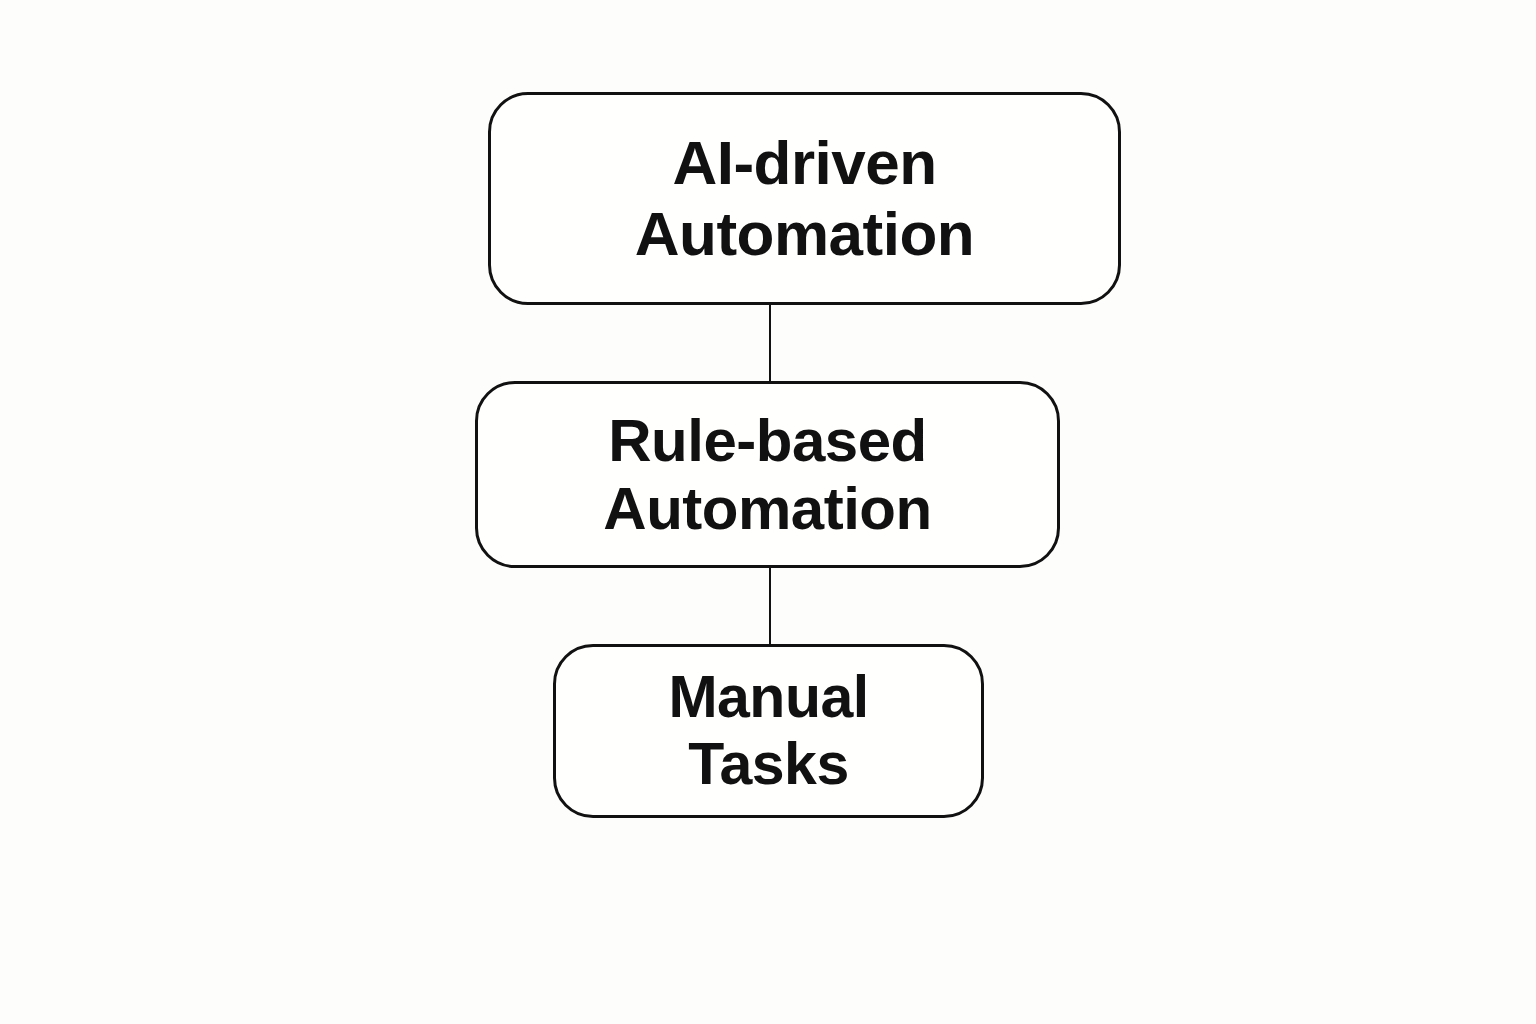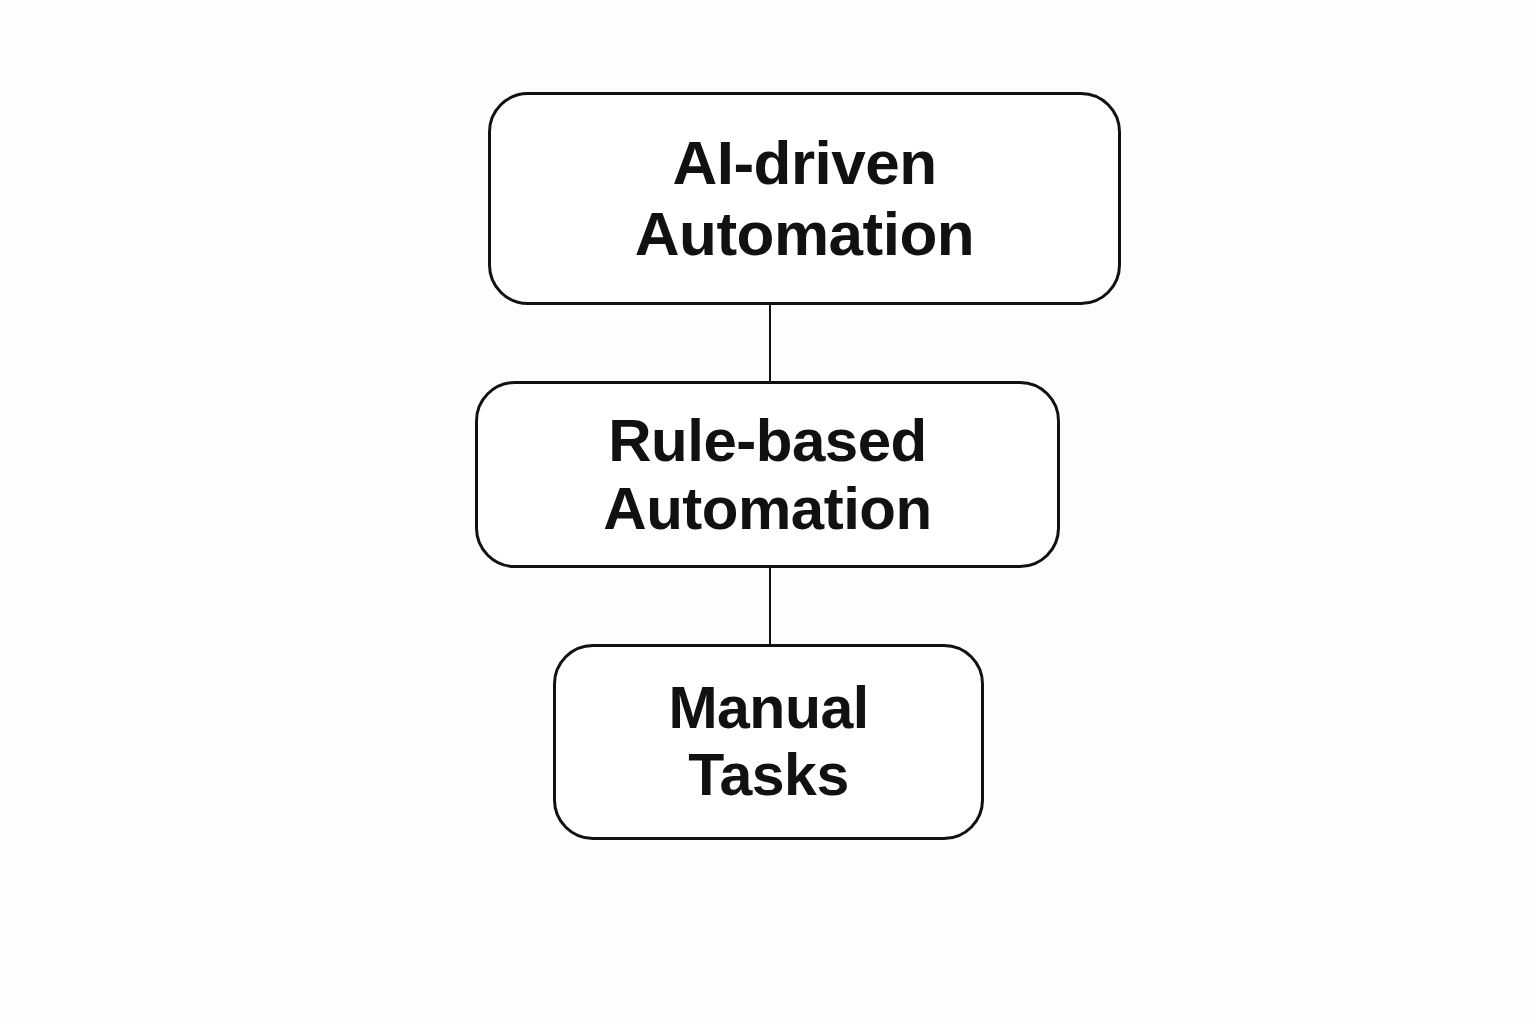--- a/index.html
+++ b/index.html
@@ -54,21 +54,21 @@
     top: 381px;
     width: 585px;
     height: 187px;
     font-size: 60px;
     align-items: center;
   }
   #node-manual-tasks {
     left: 553px;
     top: 644px;
     width: 431px;
-    height: 196px;
+    height: 174px;
     font-size: 59px;
   }
   .connector {
     position: absolute;
     background: #111111;
     width: 2px;
   }
   #connector-ai-to-rule {
     left: 769px;
     top: 303px;

